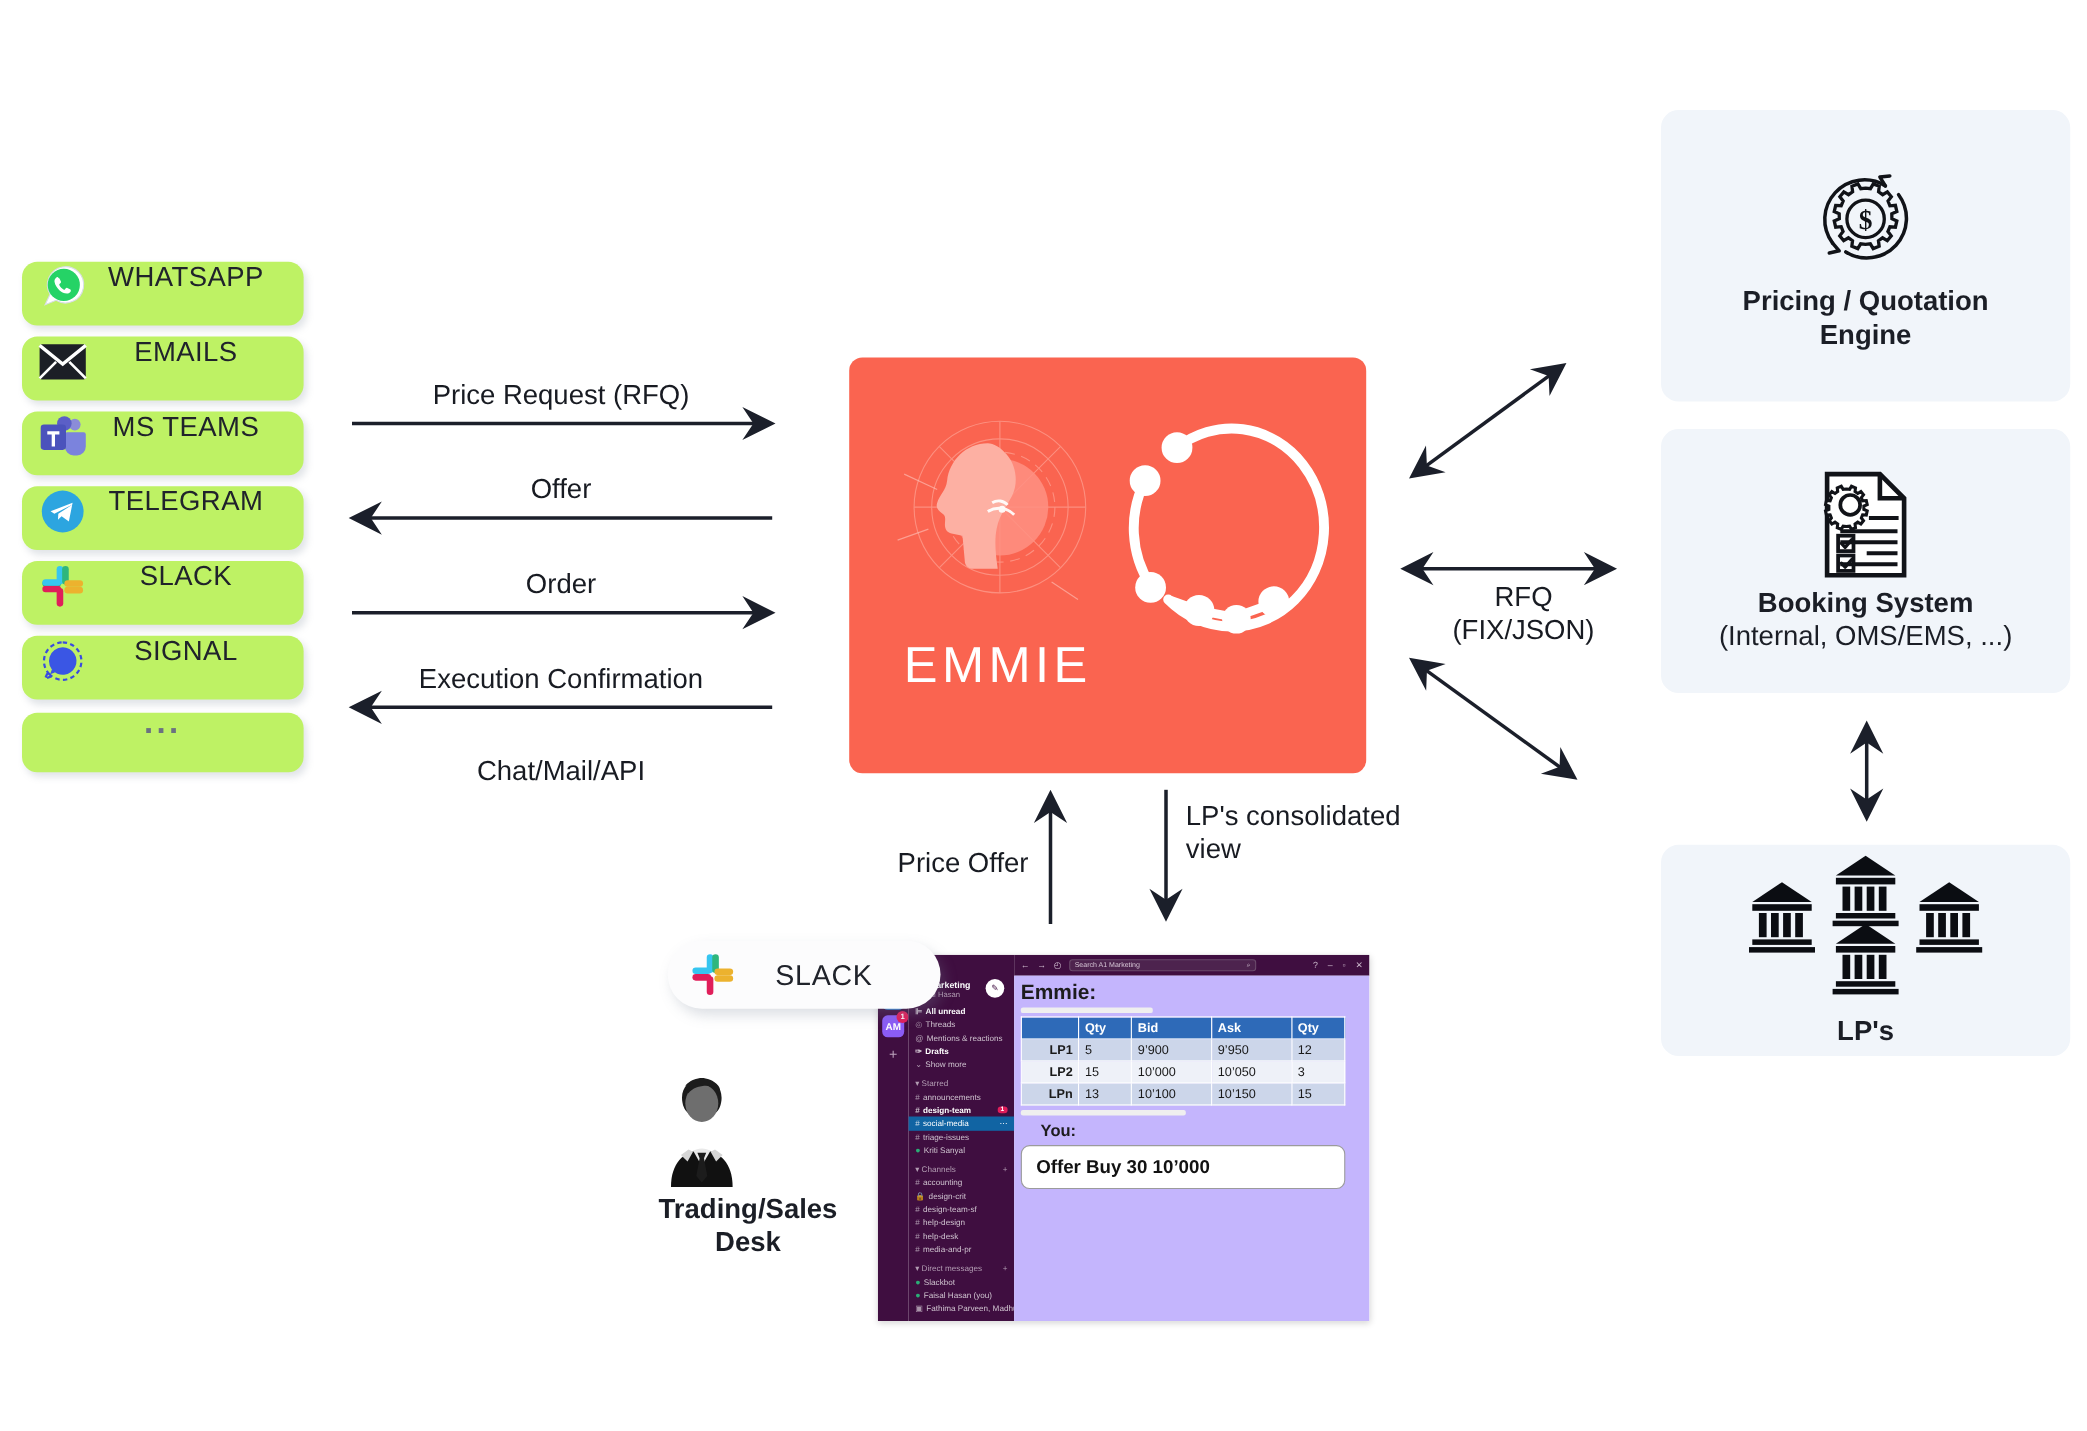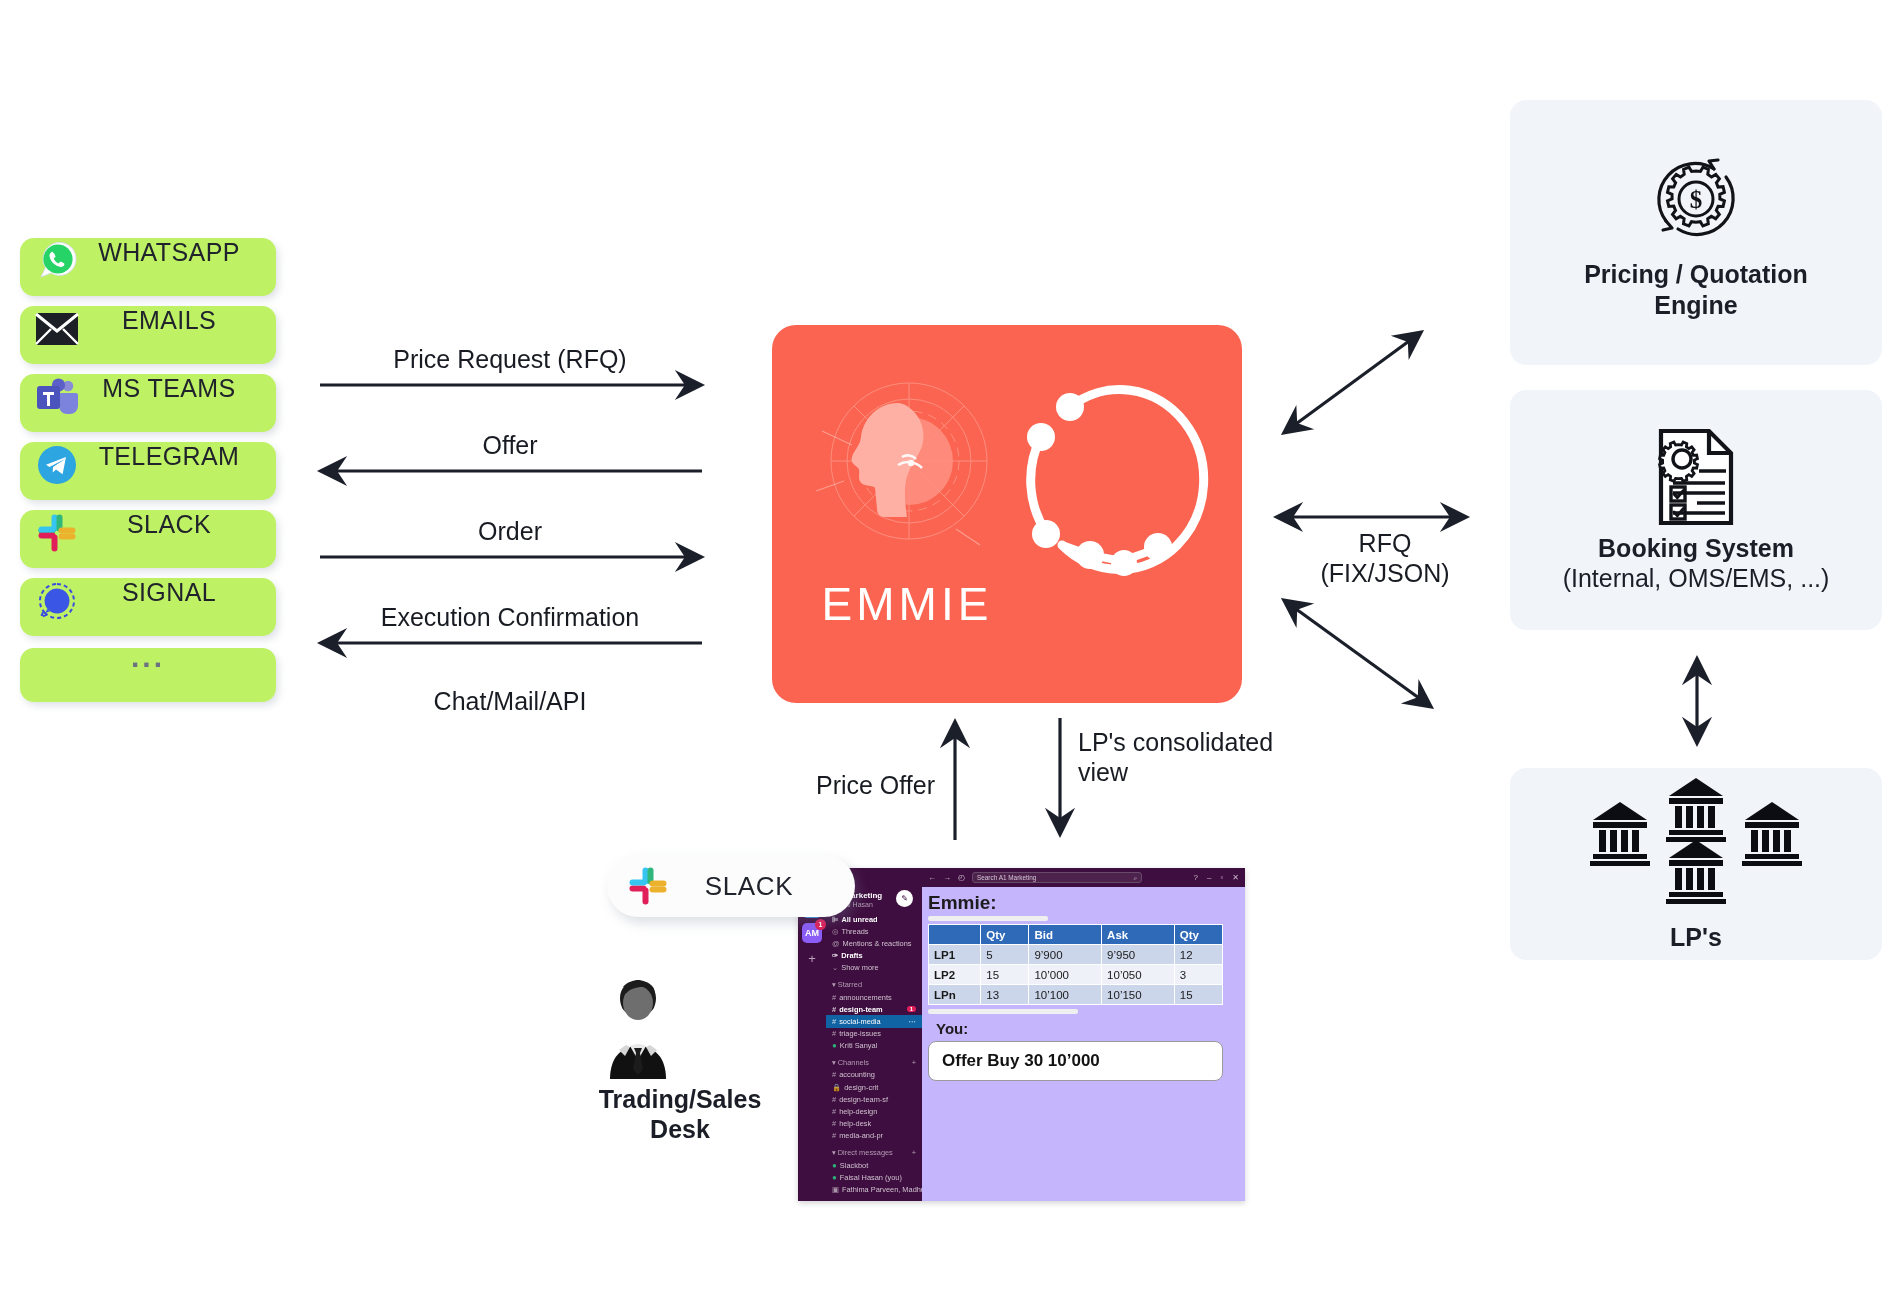--- a/index.html
+++ b/index.html
@@ -36,21 +36,21 @@
 
   
   .alabel {
     position: absolute; font-size: 25px; color: #181b22;
     white-space: nowrap; text-align: center;
   }
 
   
   #emmie {
     position: absolute; left: 772px; top: 325px; width: 470px; height: 378px;
-    background: #fa6450; border-radius: 24px; overflow: hidden;
+    background: #fa6450; border-radius: 12px; overflow: hidden;
   }
   #emmie .headwrap {
     position: absolute; left: 34px; top: 54px; width: 190px; height: 205px;
   }
   #emmie .logotext {
     position: absolute; left: 30px; top: 252px; width: 210px;
     text-align: center; color: #ffffff;
     font-size: 46px; font-weight: 300; letter-spacing: 4px;
   }
   #emmie .ring { position: absolute; left: 238px; top: 52px; width: 205px; height: 215px; }
@@ -151,23 +151,23 @@
   #slackmock table { border-collapse: collapse; width: 295px; }
   #slackmock th, #slackmock td {
     font-size: 11.5px; padding: 3.5px 5px; text-align: left;
     border: 1px solid #ffffff;
   }
   #slackmock th { background: #2e6ab8; color: #fff; font-weight: 700; }
   #slackmock td { color: #1a1a1a; }
   #slackmock tr.r1 td { background: #ccd6ea; }
   #slackmock tr.r2 td { background: #eef1f8; }
   #slackmock tr.r3 td { background: #ccd6ea; }
-  #slackmock td.rh { font-weight: 700; }
+  #slackmock td.rh { font-weight: 700; text-align: right; }
   #slackmock .you {
-    font-size: 15px; font-weight: 700; color: #1d1c1d; margin: 6px 8px 4px;
+    font-size: 15px; font-weight: 700; color: #1d1c1d; margin: 6px 18px 4px;
   }
   #slackmock .msgbox {
     width: 295px; height: 40px; border: 1px solid #9b9b9b;
     border-radius: 8px; display: flex; align-items: center;
     padding-left: 13px; font-size: 17px; font-weight: 700; color: #121212;
     background: #fff;
   }
 
   
   #slackpill {

